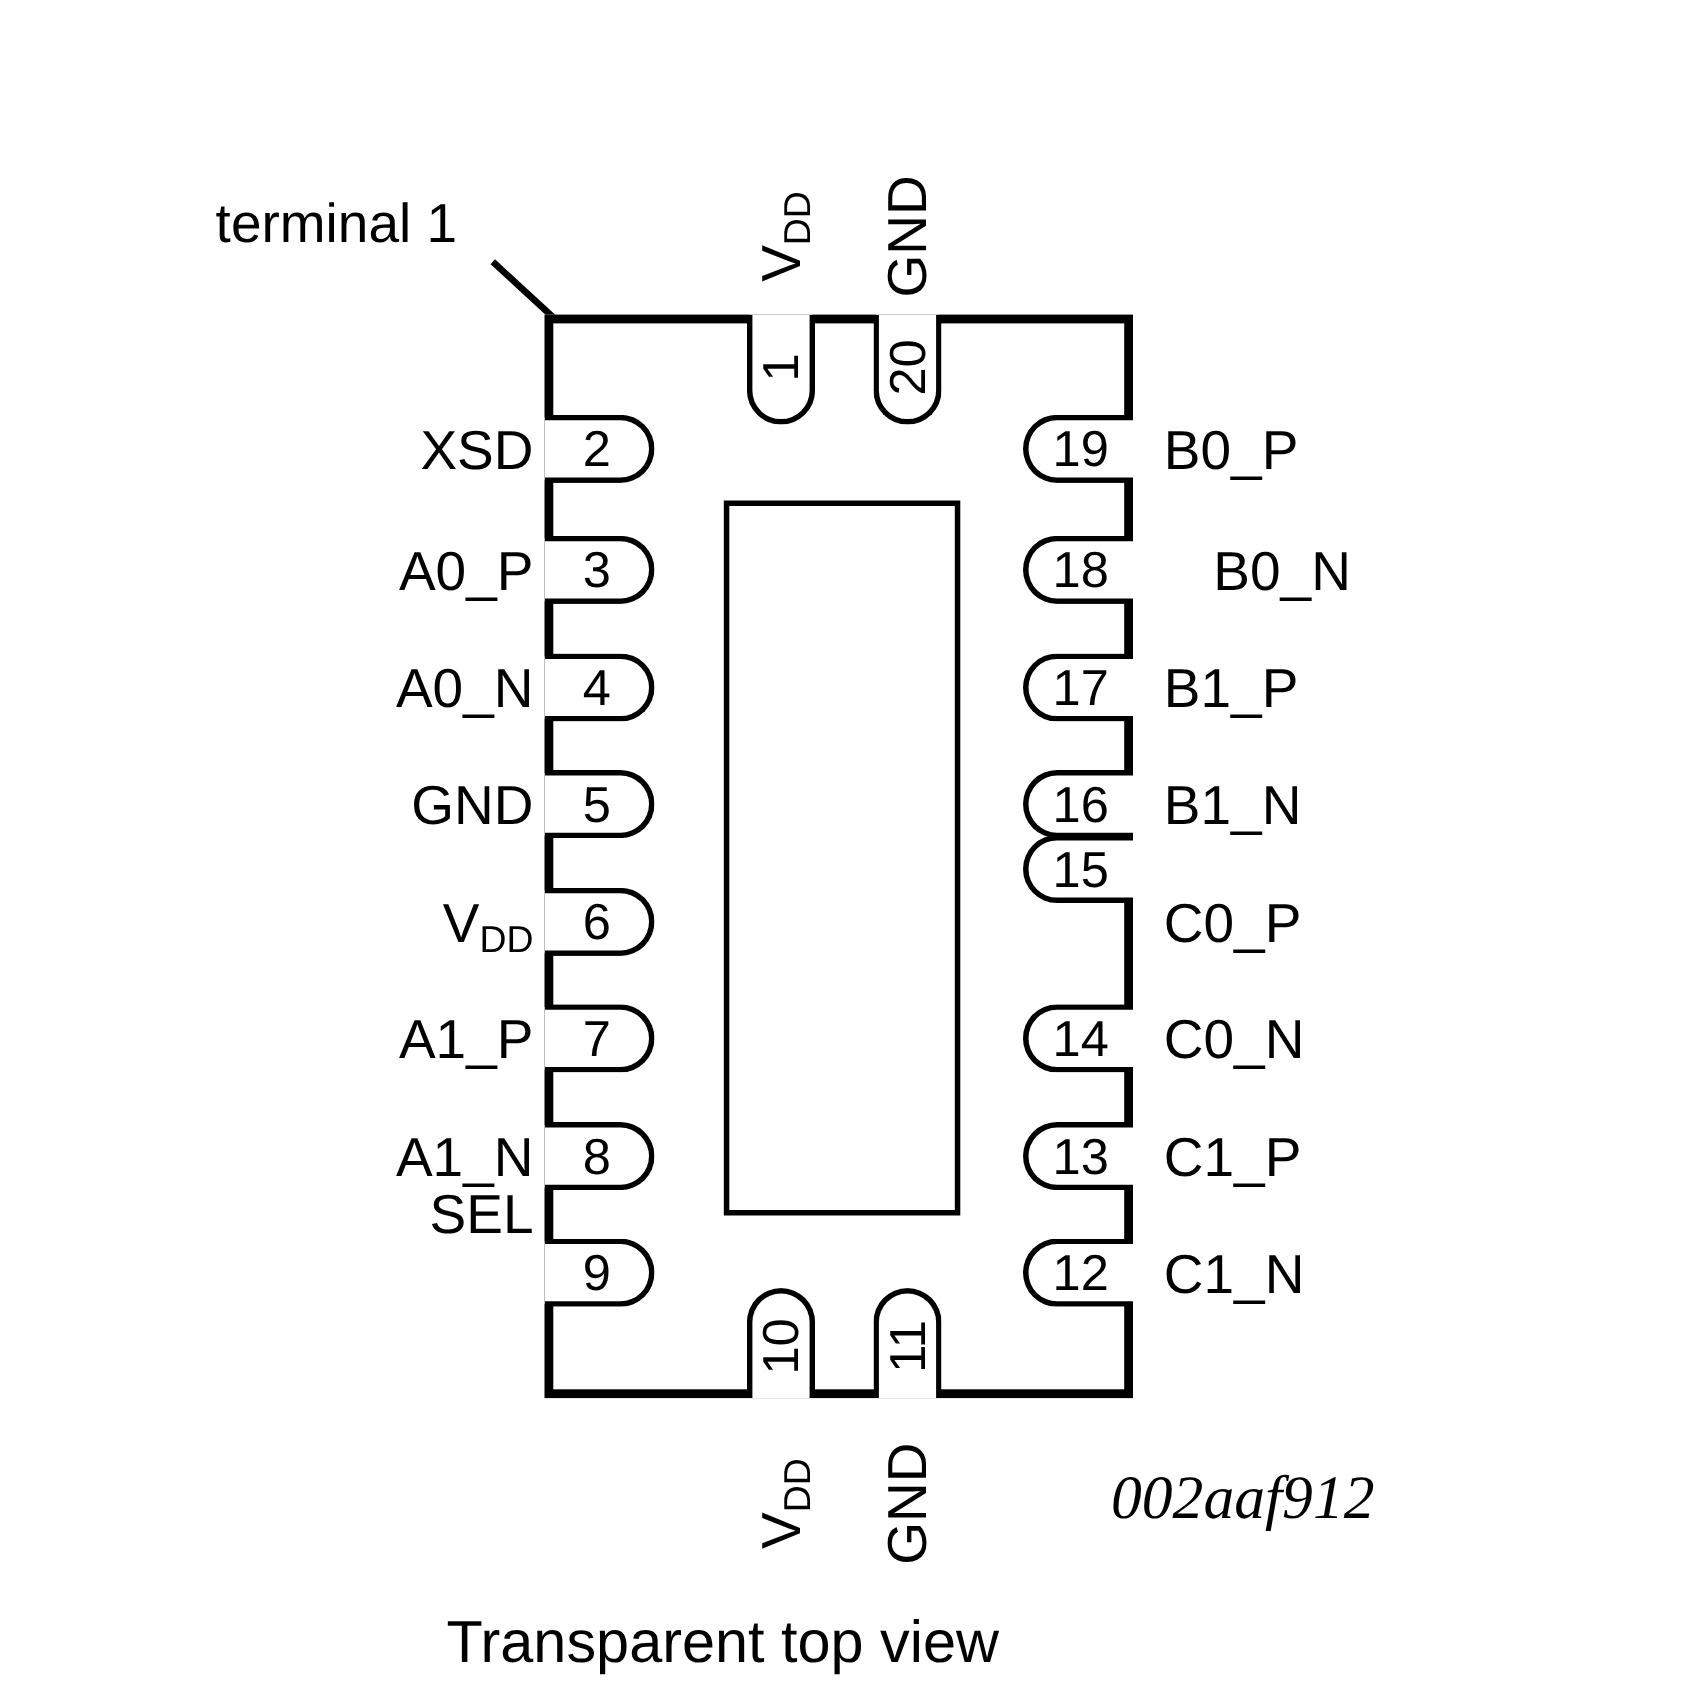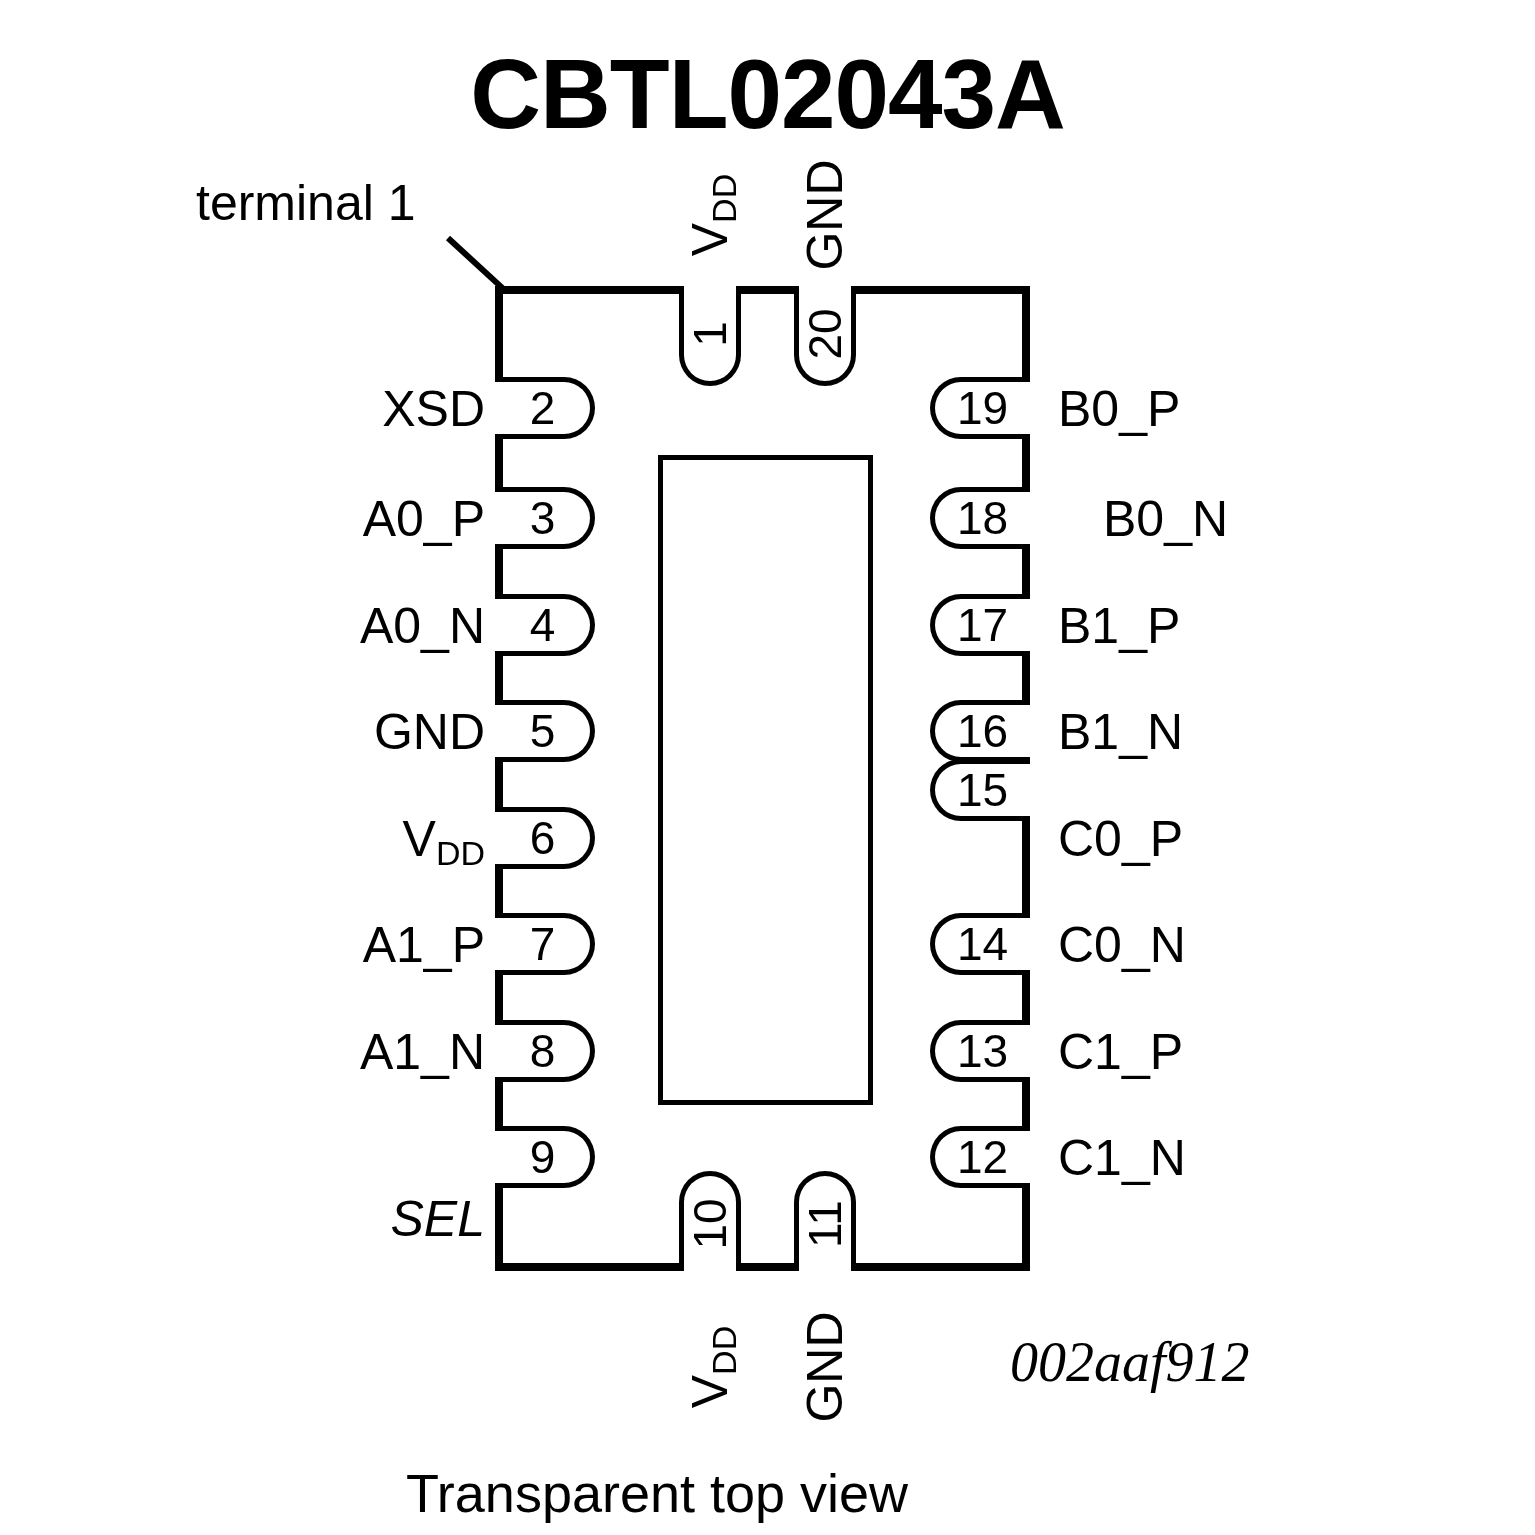--- a/index.html
+++ b/index.html
@@ -181,21 +181,20 @@
     width: 1314px;
     text-align: center;
     font-size: 54px;
   }
 </style>
 </head>
 <body>
 
 <div id="stage">
 
-  <div class="title">CBTL02043A</div>
 
   <div class="t1-text">
     <div>terminal 1</div>
   </div>
   <svg class="t1-line" viewBox="0 0 140 130">
     <line x1="8" y1="8" x2="132" y2="122" stroke="#000" stroke-width="6"></line>
   </svg>
 
   <div class="package-body"></div>
   <div class="die-pad"></div>
@@ -265,21 +264,21 @@
   </div>
   <div class="pin-label left-label" style="top:814px;">
     <span>V</span><sub>DD</sub>
   </div>
   <div class="pin-label left-label" style="top:920px;">
     <span>A1_P</span><sub></sub>
   </div>
   <div class="pin-label left-label" style="top:1027px;">
     <span>A1_N</span><sub></sub>
   </div>
-  <div class="pin-label left-label" style="top:1194px;font-style:italic;">
+  <div class="pin-label left-label" style="top:1079px;">
     <span>SEL</span><sub></sub>
   </div>
 
   <div class="pin right" style="top:377px;">
     <span>19</span>
   </div>
   <div class="pin right" style="top:487px;">
     <span>18</span>
   </div>
   <div class="pin right" style="top:594px;">

